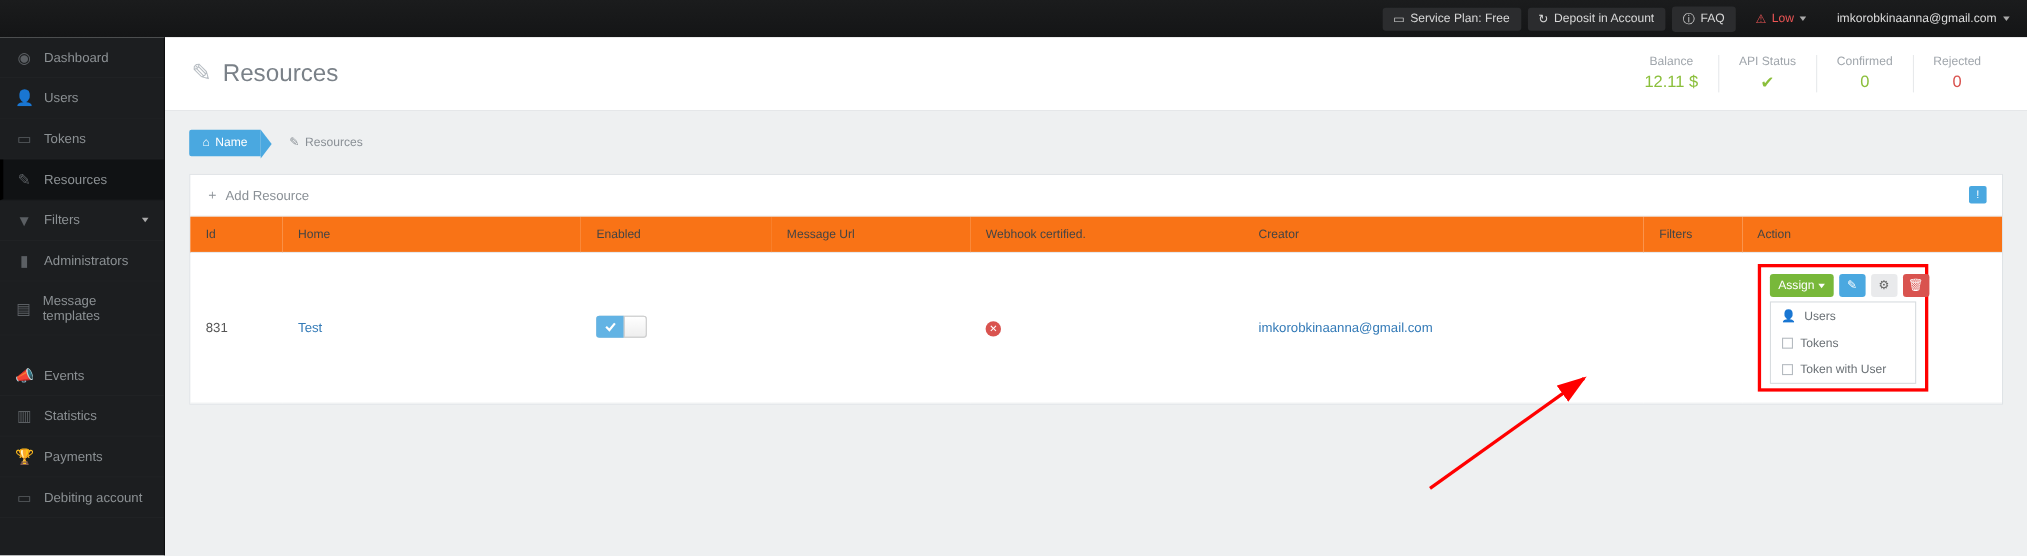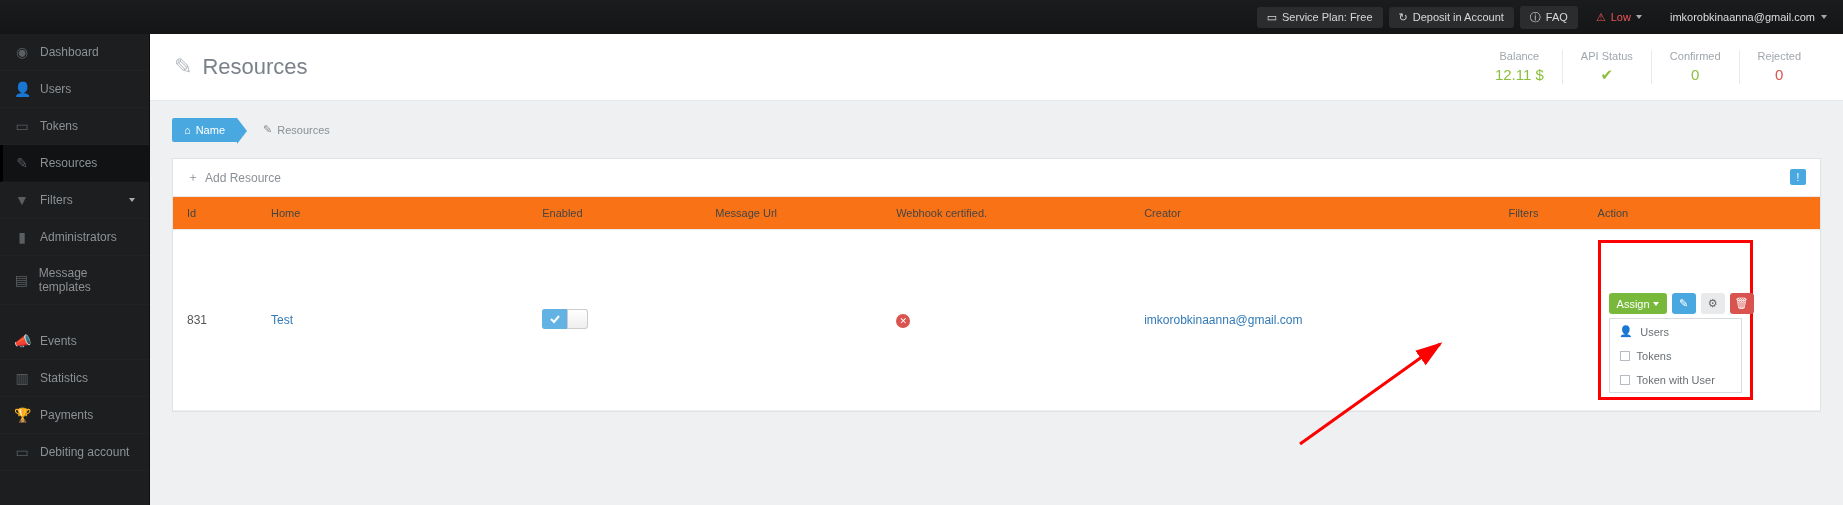--- a/index.html
+++ b/index.html
@@ -54,21 +54,21 @@
 
 .toggle { width: 46px; height: 20px; background: #d7dadc; border-radius: 3px; position: relative; display: inline-block; }
 .toggle .on { position: absolute; left: 0; top: 0; width: 25px; height: 20px; background: #62b3e4; border-radius: 3px 0 0 3px; display: flex; align-items: center; justify-content: center; }
 .toggle .knob { position: absolute; left: 25px; top: 0; width: 21px; height: 20px; background: linear-gradient(#fff,#eee); border: 1px solid #ccc; border-radius: 0 3px 3px 0; }
 
 .cross-circle { width: 14px; height: 14px; background: #d9534f; border-radius: 50%; display: inline-flex; align-items: center; justify-content: center; color: #fff; font-size: 9px; }
 
 .action-cell { position: relative; }
 .action-box { border: 3px solid #ff0000; padding: 6px 8px 4px; width: 155px; }
 .action-row { display: flex; gap: 5px; margin-bottom: 4px; }
-.btn { padding: 4px 8px; border-radius: 3px; color: #fff; font-size: 11px; display: inline-flex; align-items: center; gap: 3px; cursor: pointer; margin-top: 44px; }
+.btn { padding: 4px 8px; border-radius: 3px; color: #fff; font-size: 11px; display: inline-flex; align-items: center; gap: 3px; cursor: pointer; }
 .btn-assign { background: #78b83a; }
 .btn-edit { background: #4aa8e0; width: 24px; justify-content: center; }
 .btn-gear { background: #e9eaec; color: #666; width: 24px; justify-content: center; }
 .btn-del { background: #d9534f; width: 24px; justify-content: center; }
 .dropdown { background: #fff; border: 1px solid #d8dcdf; }
 .dd-item { padding: 6px 10px; font-size: 11px; color: #6a7075; display: flex; align-items: center; gap: 7px; cursor: pointer; }
 .dd-item .box { width: 10px; height: 10px; border: 1px solid #b5bbc0; }
 .dd-item .user-ic { color: #aaa; font-size: 11px; }
 
 

